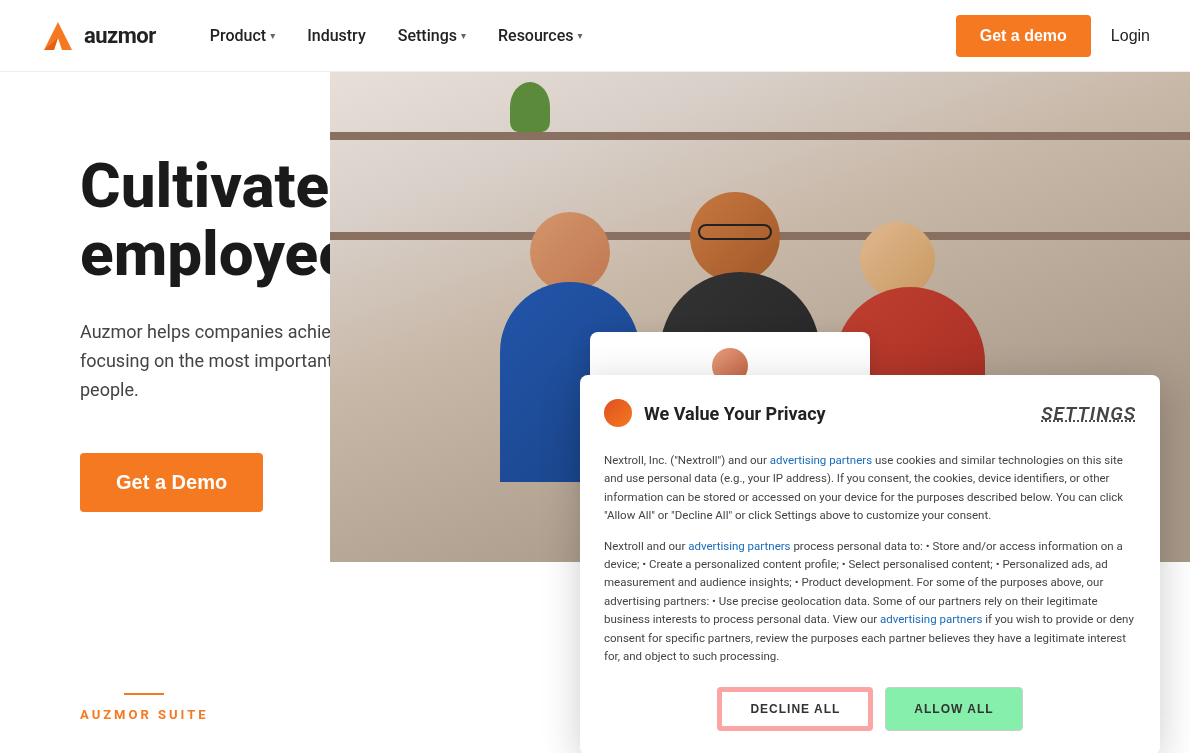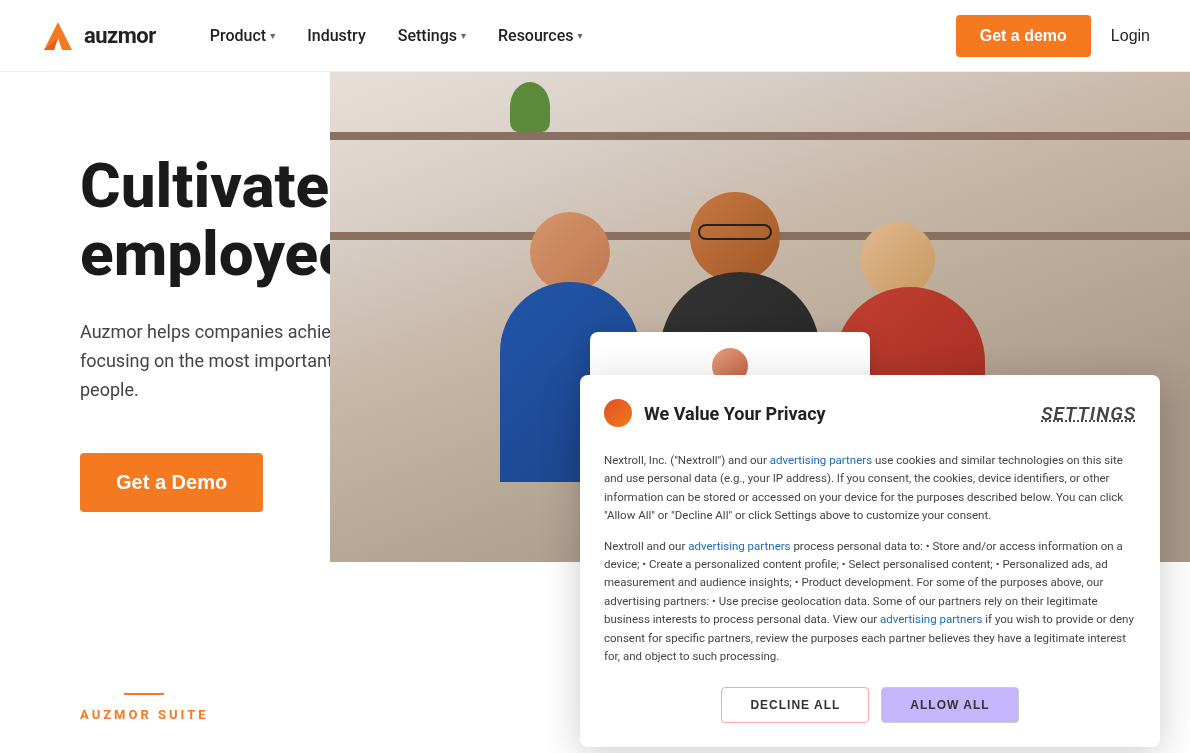--- a/index.html
+++ b/index.html
@@ -254,33 +254,33 @@
       color: #1a6bb8;
       cursor: pointer;
     }
     .modal-footer {
       display: flex;
       gap: 12px;
       margin-top: 16px;
       justify-content: center;
     }
     .btn-decline {
-      border: 1px solid #fca5a5;
+      border: 5px solid #fca5a5;
       background: #fff;
       color: #333;
       padding: 10px 28px;
       border-radius: 4px;
       font-size: 12px;
       font-weight: 600;
       cursor: pointer;
       letter-spacing: 1px;
     }
     .btn-allow {
       border: 1px solid #ccc;
-      background: #c4b5fd;
+      background: #86efac;
       color: #333;
       padding: 10px 28px;
       border-radius: 4px;
       font-size: 12px;
       font-weight: 600;
       cursor: pointer;
       letter-spacing: 1px;
     }
 
     

